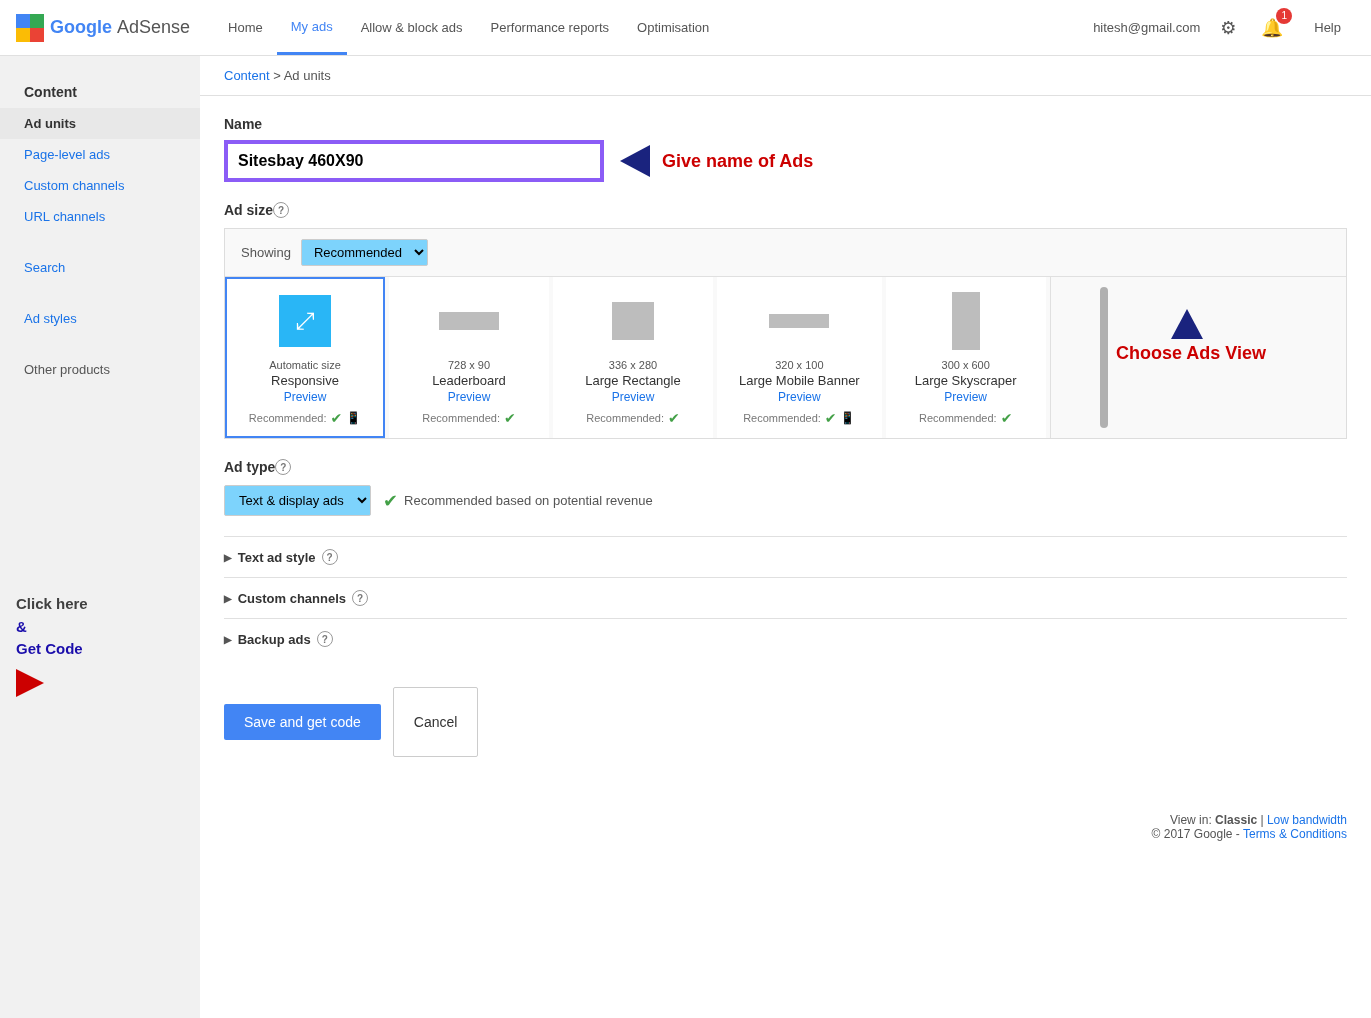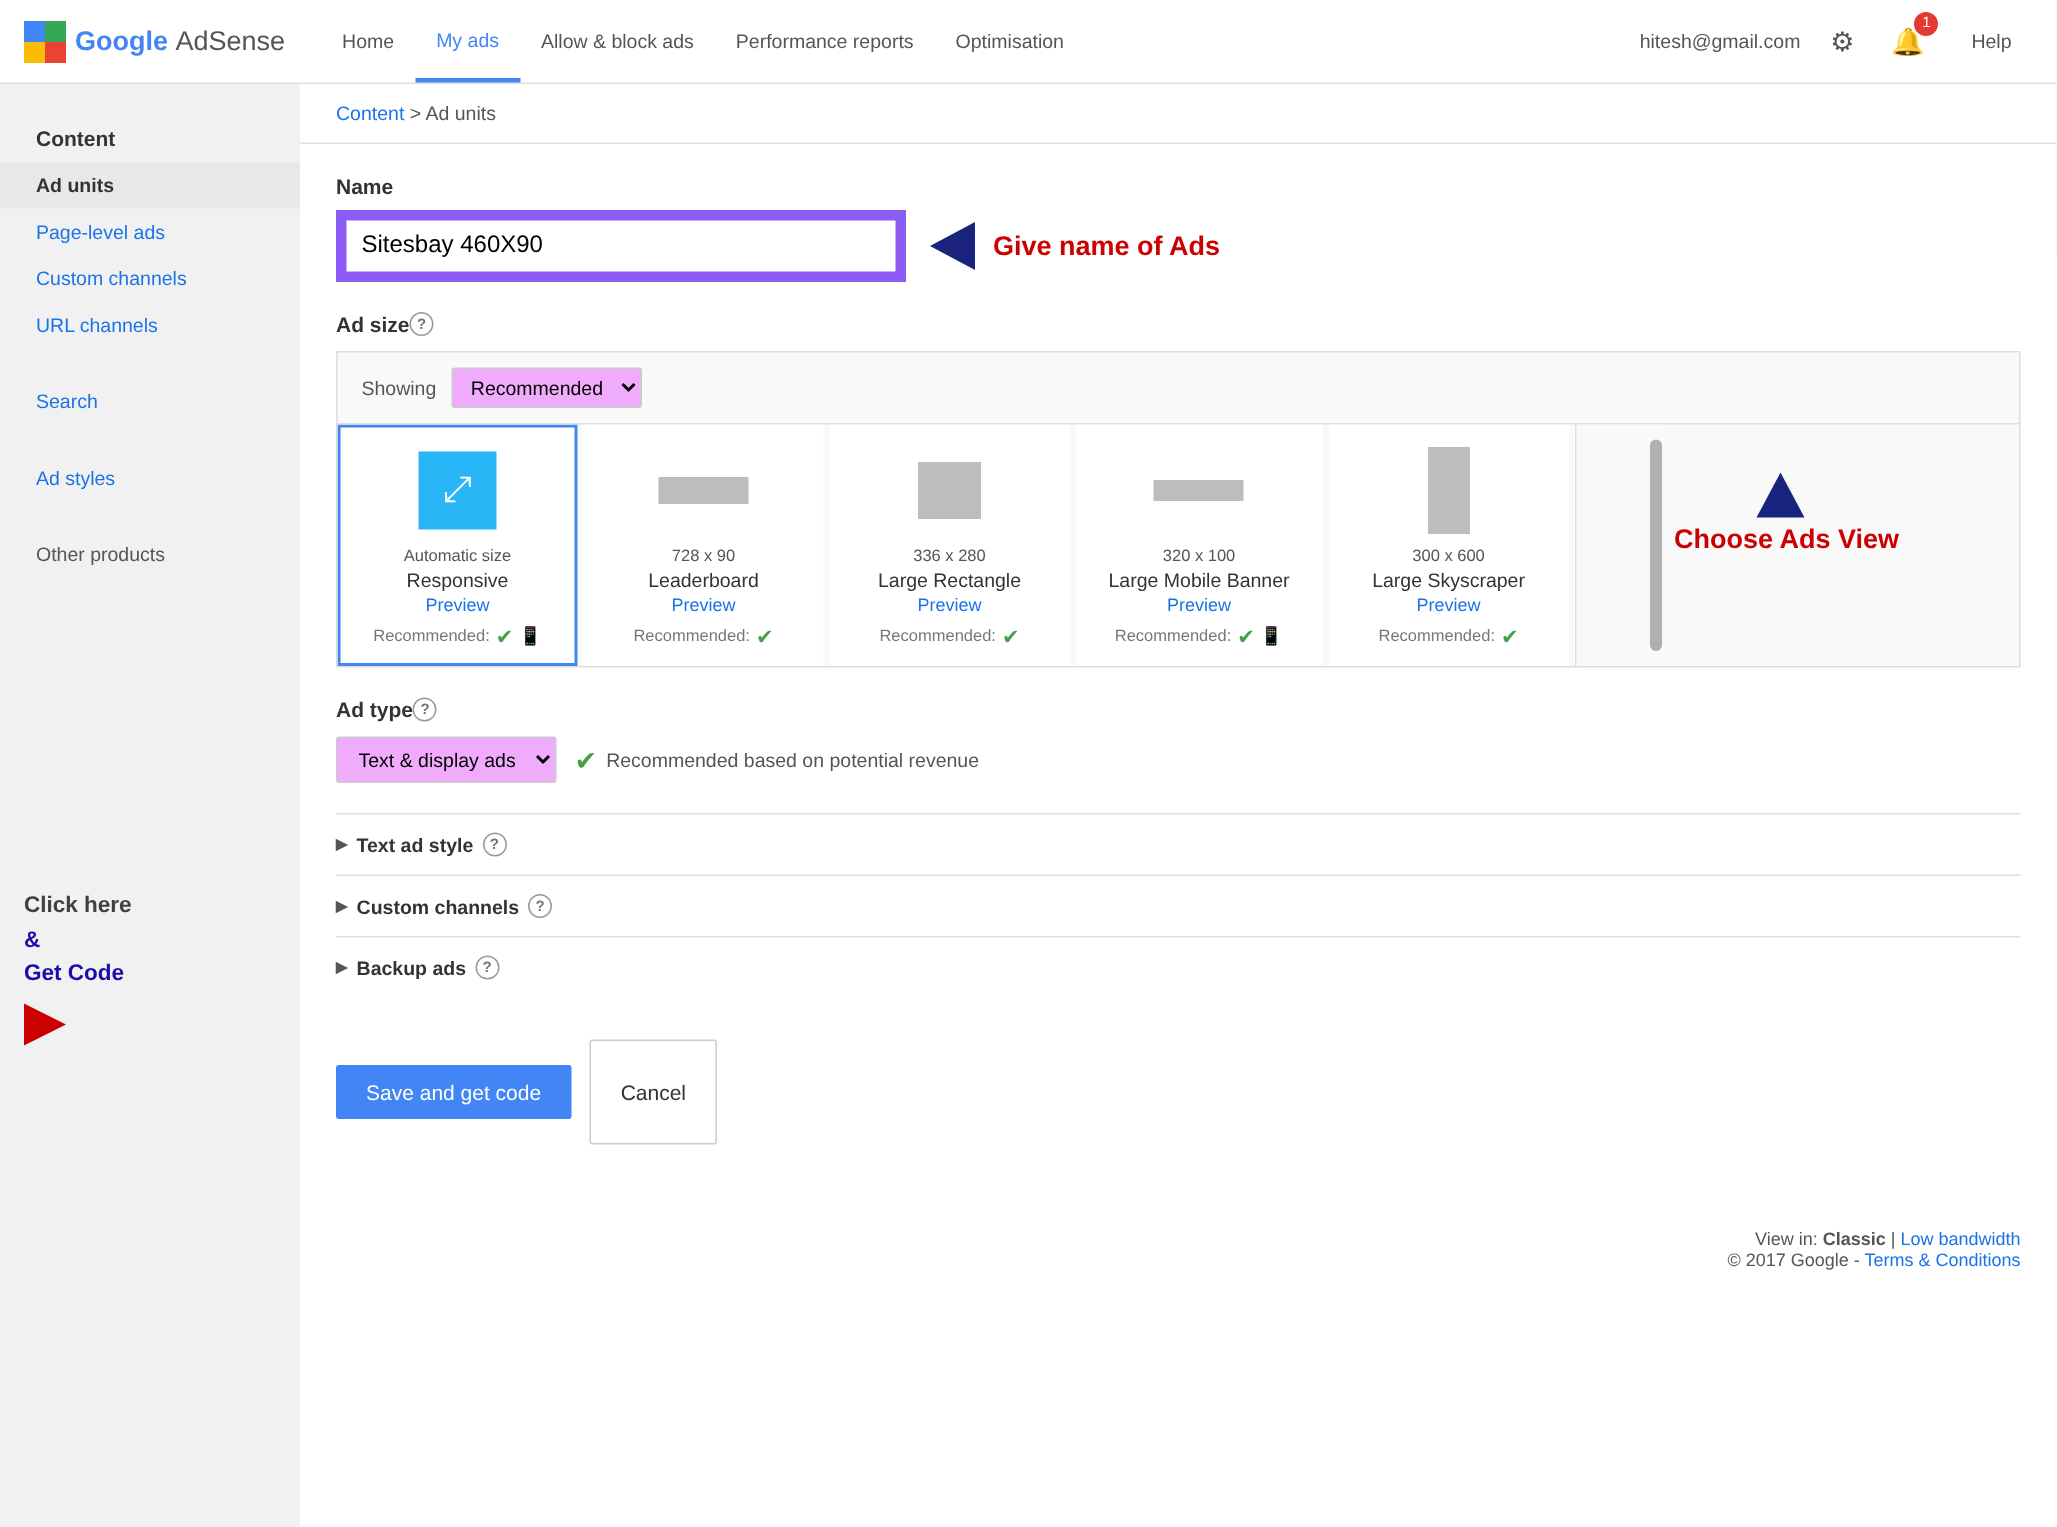--- a/index.html
+++ b/index.html
@@ -179,23 +179,23 @@
       display: flex;
       align-items: center;
       gap: 16px;
       margin-bottom: 20px;
       position: relative;
     }
     .name-input {
       width: 380px;
       padding: 8px 10px;
       font-size: 16px;
-      border: 7px solid #8b5cf6;
+      border: 4px solid #8b5cf6;
       outline: none;
-      font-weight: 400;
+      font-weight: 700;
     }
     .arrow-right {
       display: flex;
       align-items: center;
     }
     .annotation-red {
       color: #cc0000;
       font-size: 18px;
       font-weight: 700;
       margin-left: 8px;
@@ -234,21 +234,21 @@
       align-items: center;
       gap: 10px;
       padding: 10px 16px;
       border-bottom: 1px solid #e0e0e0;
       font-size: 13px;
       color: #555;
     }
     .select-dropdown {
       padding: 4px 8px;
       border: 1px solid #ccc;
-      background: #f0abfc;
+      background: #7dd3fc;
       font-size: 13px;
       cursor: pointer;
       border-radius: 2px;
     }
 
     .ad-size-card {
       display: flex;
       flex-direction: column;
       align-items: center;
       padding: 12px 20px 10px;

